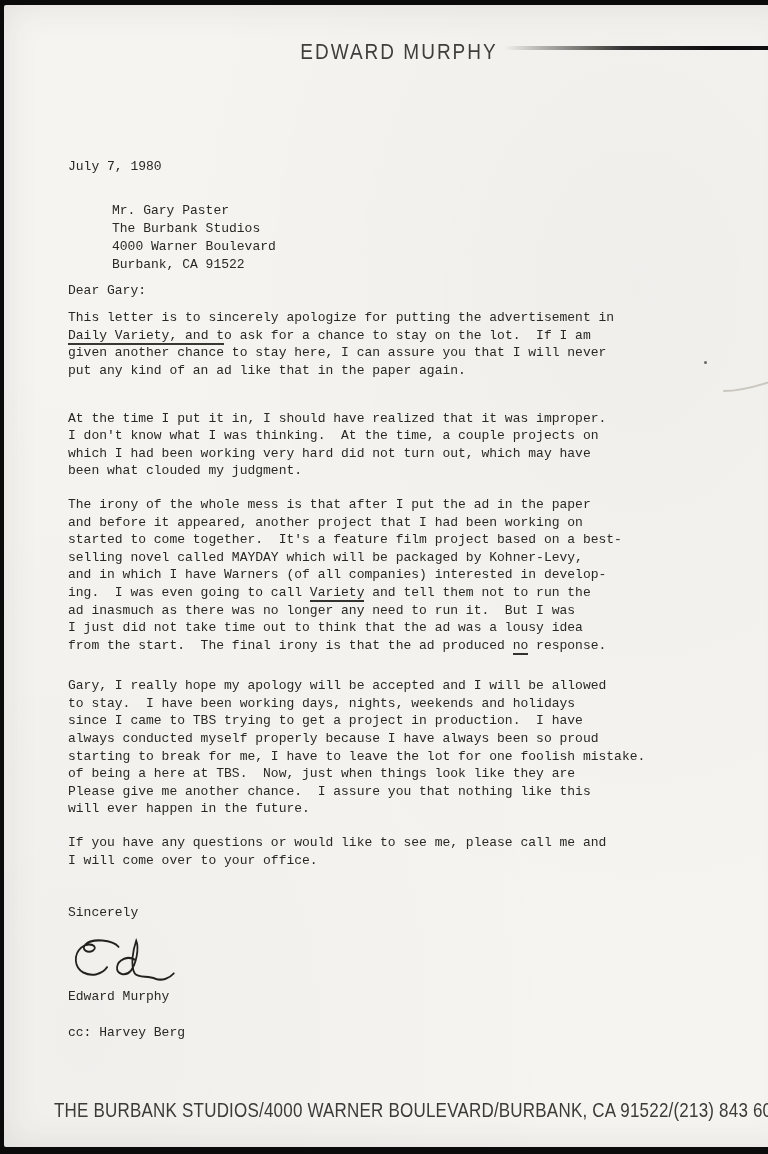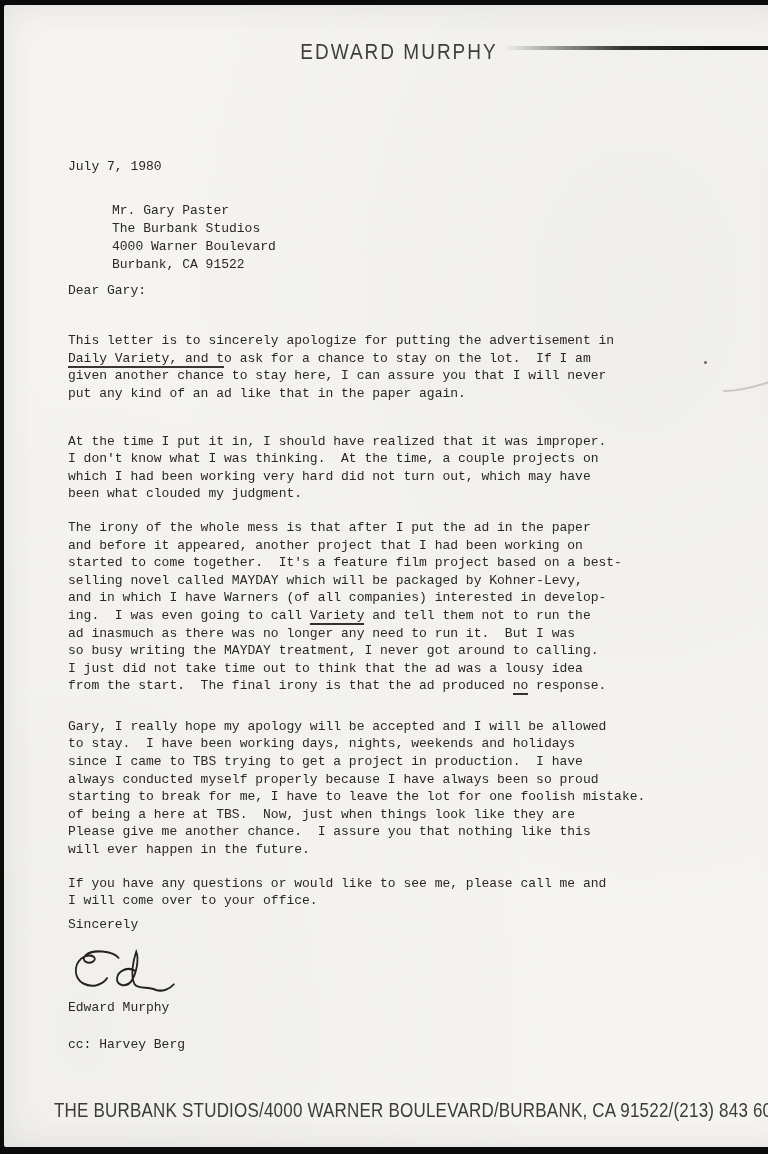--- a/index.html
+++ b/index.html
@@ -36,27 +36,27 @@
     position:absolute;
     top:17px;left:0;right:0;
     padding:136px 50px 0 64px;
     color:#2a2824;
     font-size:13px;
     line-height:17.6px;
   }
   .date{margin-bottom:26px;white-space:pre;}
   .recipient{margin-bottom:8px;margin-left:44px;}
   .recipient .line{line-height:18px;}
-  .salutation{margin-bottom:33px;white-space:pre;}
+  .salutation{margin-bottom:10px;white-space:pre;}
   .line{white-space:pre;min-height:17.6px;}
   .para:nth-of-type(1){margin-bottom:30px;}
   .para:nth-of-type(2){margin-bottom:16px;}
   .para:nth-of-type(3){margin-bottom:23px;}
   .para:nth-of-type(4){margin-bottom:16px;}
-  .para:nth-of-type(5){margin-bottom:6px;}
+  .para:nth-of-type(5){margin-bottom:35px;}
   .u{border-bottom:2px solid #35322d;}
   .o{border-top:2px solid #3a3731;}
   .closing{margin-bottom:16px;white-space:pre;}
   .sig-wrap{height:50px;margin-top:2px;}
   .sender{white-space:pre;}
   .cc{margin-top:19px;white-space:pre;}
   .footer{
     position:absolute;
     left:50px;bottom:24px;
     font-family:"Liberation Sans", sans-serif;
@@ -118,21 +118,20 @@
             <div class="line">been what clouded my judgment.</div>
           </div>
           <div class="para">
             <div class="line">The irony of the whole mess is that after I put the ad in the paper</div>
             <div class="line">and before it appeared, another project that I had been working on</div>
             <div class="line">started to come together.  It's a feature film project based on a best-</div>
             <div class="line">selling novel called MAYDAY which will be packaged by Kohner-Levy,</div>
             <div class="line">and in which I have Warners (of all companies) interested in develop-</div>
             <div class="line">ing.  I was even going to call <span class="u">Variety</span> and tell them not to run the</div>
             <div class="line">ad inasmuch as there was no longer any need to run it.  But I was</div>
-            <div class="line">so busy writing the MAYDAY treatment, I never got around to calling.</div>
             <div class="line">I just did not take time out to think that the ad was a lousy idea</div>
             <div class="line">from the start.  The final irony is that the ad produced <span class="u">no</span> response.</div>
           </div>
           <div class="para">
             <div class="line">Gary, I really hope my apology will be accepted and I will be allowed</div>
             <div class="line">to stay.  I have been working days, nights, weekends and holidays</div>
             <div class="line">since I came to TBS trying to get a project in production.  I have</div>
             <div class="line">always conducted myself properly because I have always been so proud</div>
             <div class="line">starting to break for me, I have to leave the lot for one foolish mistake.</div>
             <div class="line">of being a here at TBS.  Now, just when things look like they are</div>

